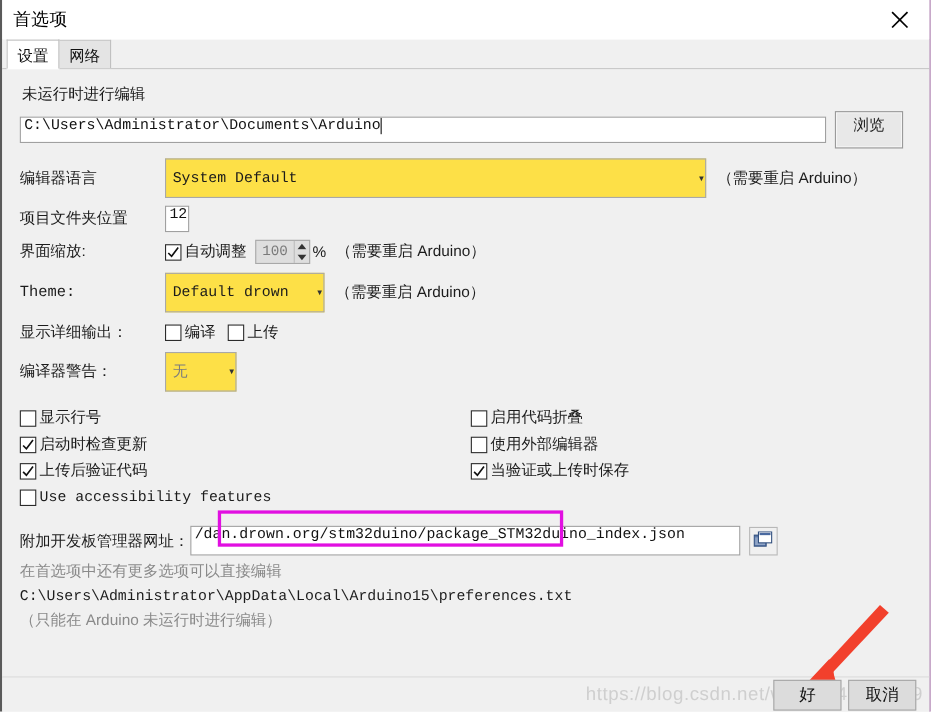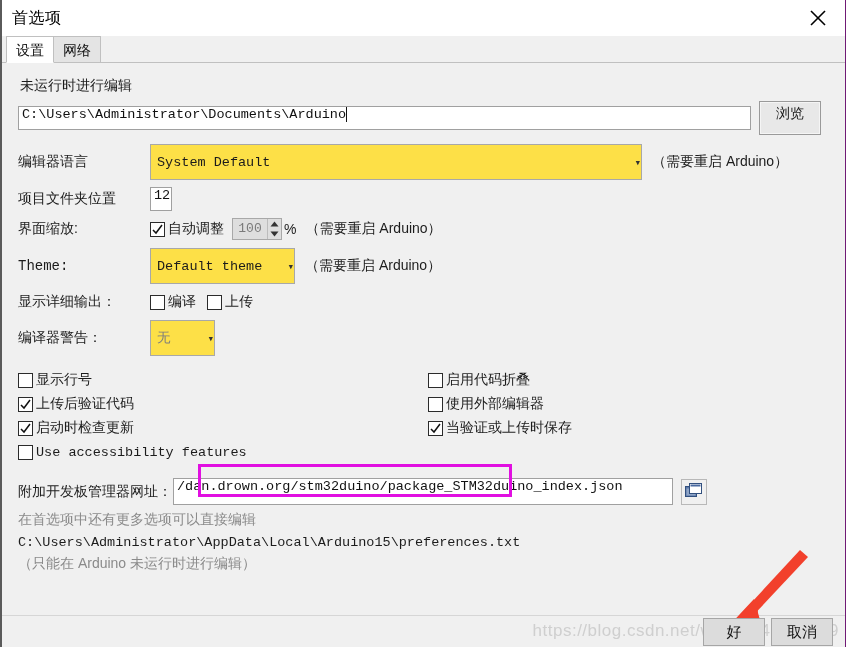--- a/index.html
+++ b/index.html
@@ -304,21 +304,21 @@
             </div>
         </div>
       </div>
       <div class="label" style="margin-left:2px;">%</div>
       <div class="label" style="margin-left:9px;">（需要重启 Arduino）</div>
     </div>
 
     <div class="row" style="margin-bottom:9px;">
       <div class="label mono" style="width:132px;">Theme:</div>
       <div class="combo" style="width:145px;">
-        <span>Default theme</span>
+        <span>Default drown</span>
         <span class="chev">▾</span>
       </div>
       <div class="label" style="margin-left:10px;">（需要重启 Arduino）</div>
     </div>
 
     <div class="row" style="margin-bottom:9px;">
       <div class="label" style="width:132px;">显示详细输出：</div>
       <div class="cb"></div>
       <div class="cb-label">编译</div>
       <div class="cb" style="margin-left:11px;"></div>
@@ -338,29 +338,29 @@
         <div class="row" style="height:24px;">
           <div class="cb"></div>
           <div class="cb-label">显示行号</div>
         </div>
         <div class="row" style="height:24px;">
           <div class="cb">
             <svg width="13" height="13" viewBox="0 0 13 13">
                 <polyline points="2,7 5,10 11,2" fill="none" stroke="#111" stroke-width="1.5"></polyline>
               </svg>
           </div>
-          <div class="cb-label">上传后验证代码</div>
+          <div class="cb-label">启动时检查更新</div>
         </div>
         <div class="row" style="height:24px;">
           <div class="cb">
             <svg width="13" height="13" viewBox="0 0 13 13">
                 <polyline points="2,7 5,10 11,2" fill="none" stroke="#111" stroke-width="1.5"></polyline>
               </svg>
           </div>
-          <div class="cb-label">启动时检查更新</div>
+          <div class="cb-label">上传后验证代码</div>
         </div>
         <div class="row" style="height:24px;">
           <div class="cb"></div>
           <div class="cb-label mono" style="font-size:13.5px;">Use accessibility features</div>
         </div>
       </div>
       <div>
         <div class="row" style="height:24px;">
           <div class="cb"></div>
           <div class="cb-label">启用代码折叠</div>

